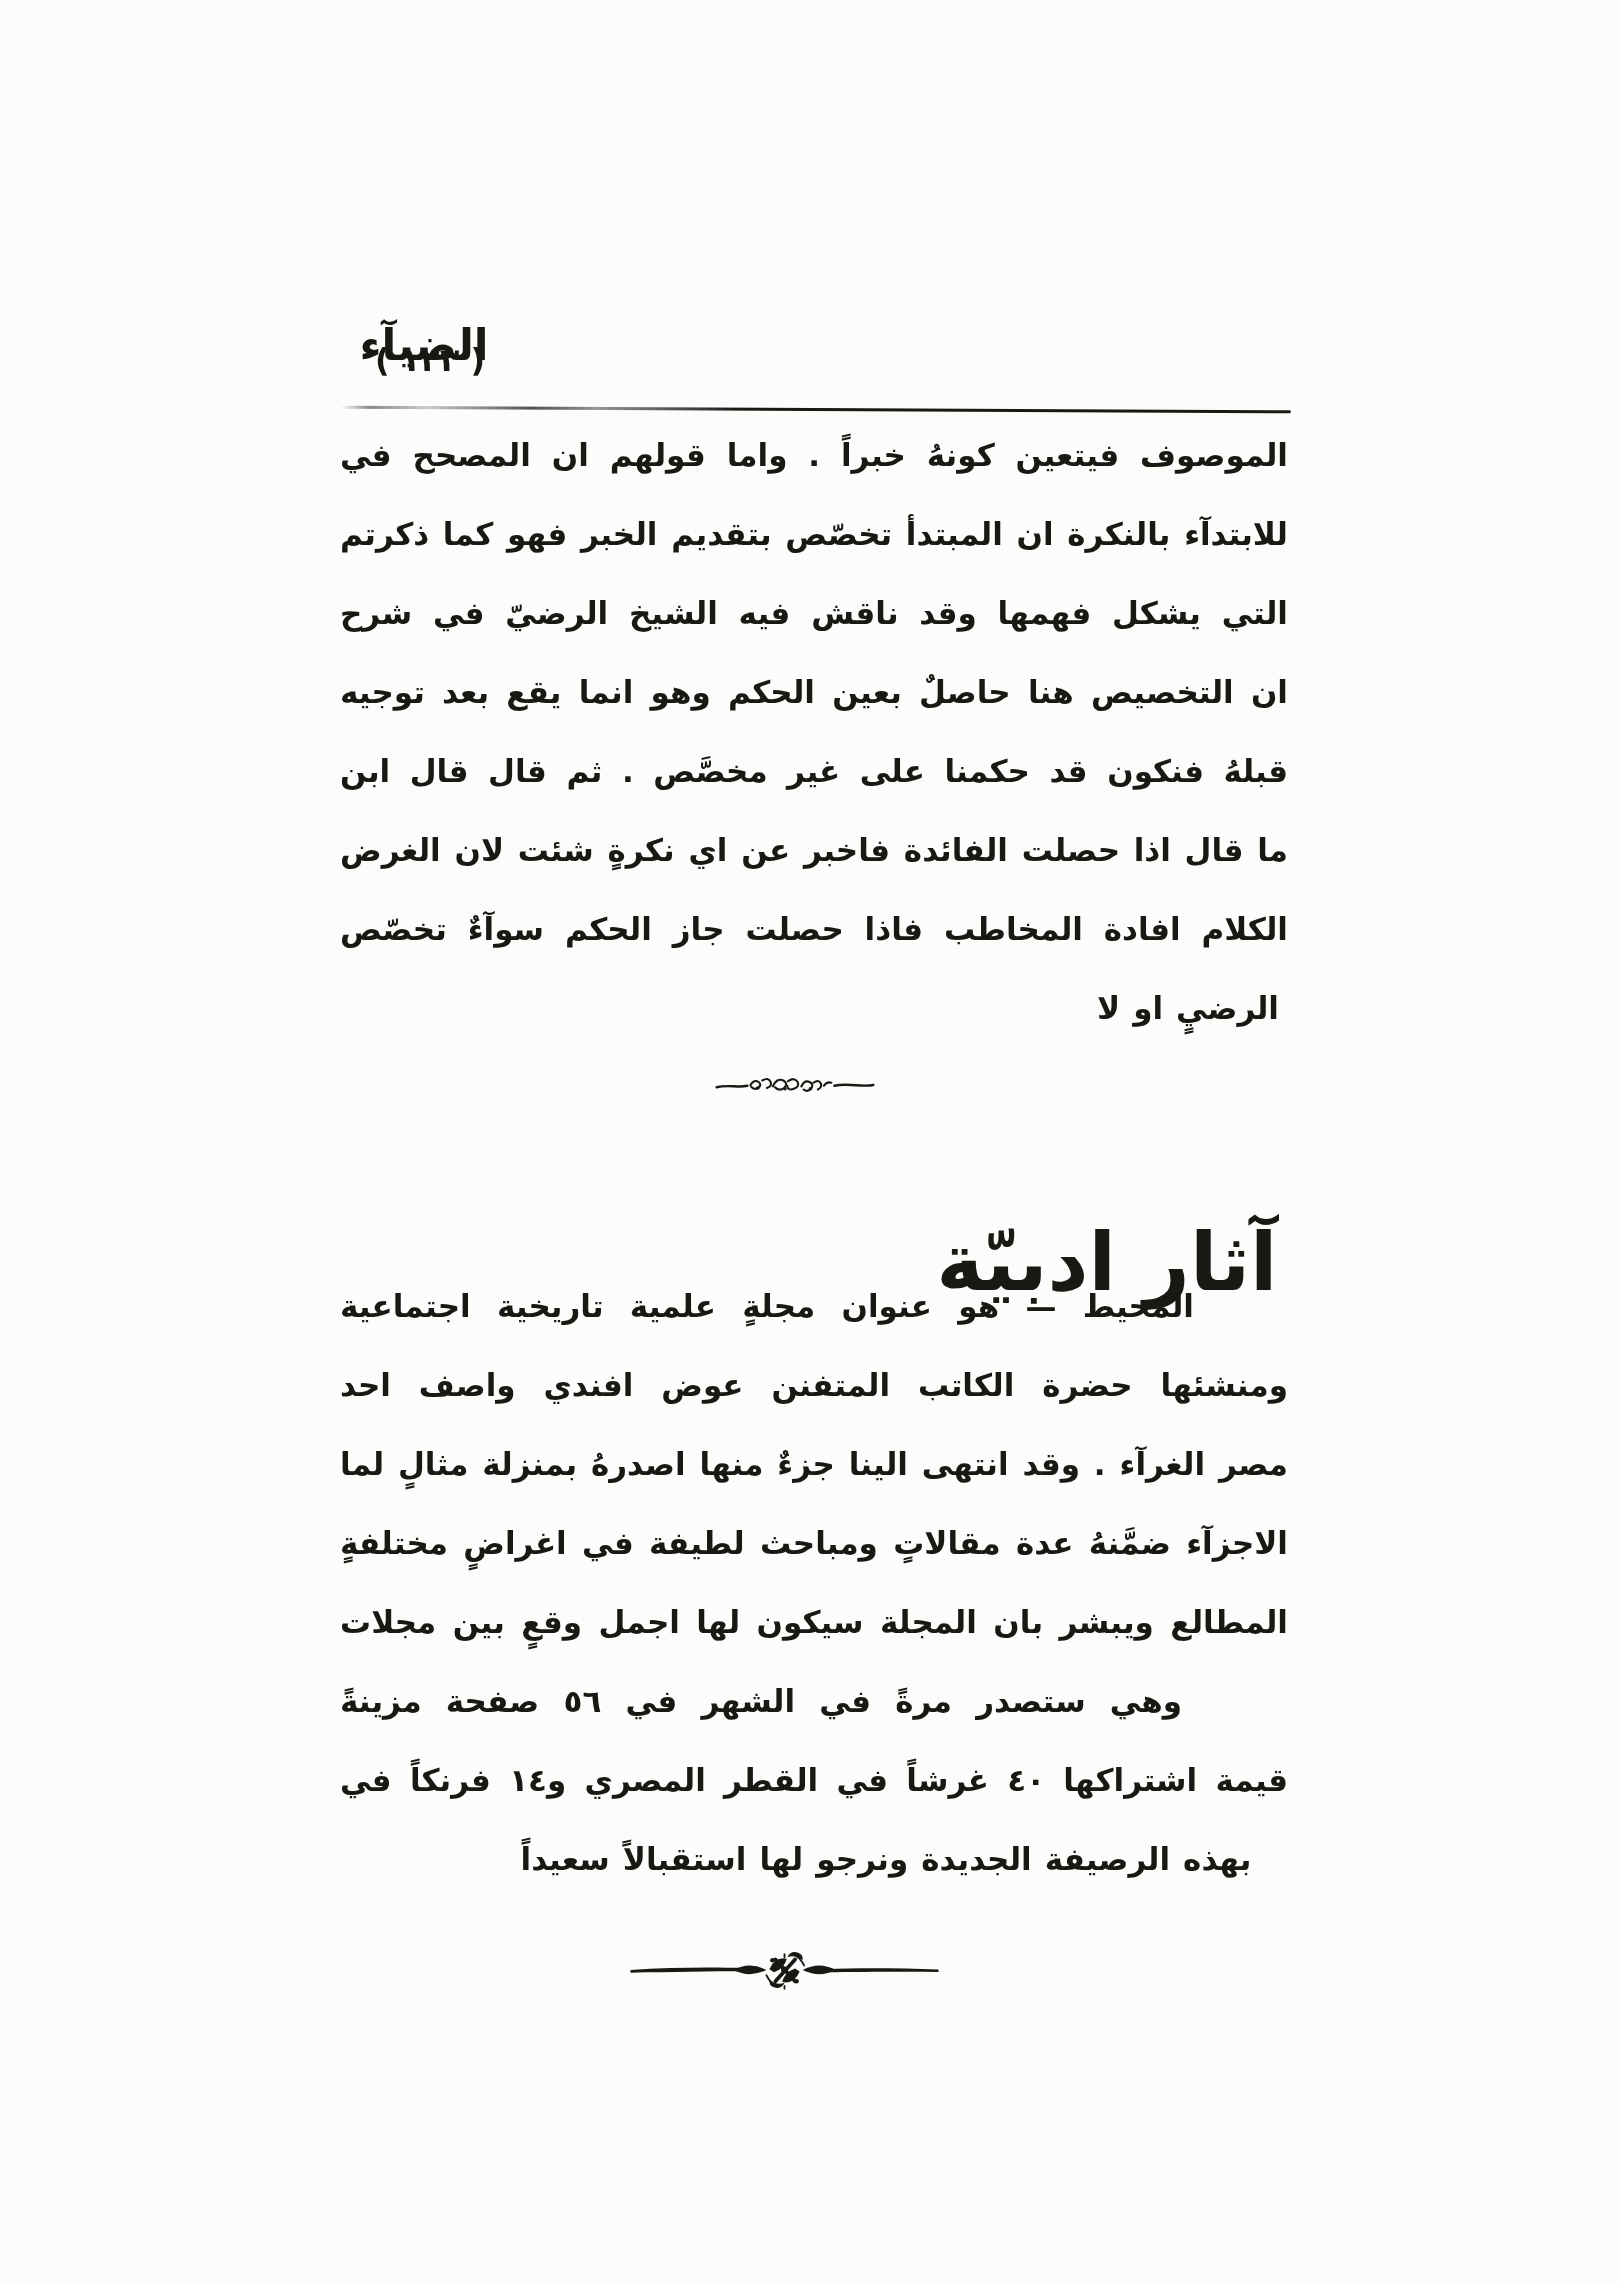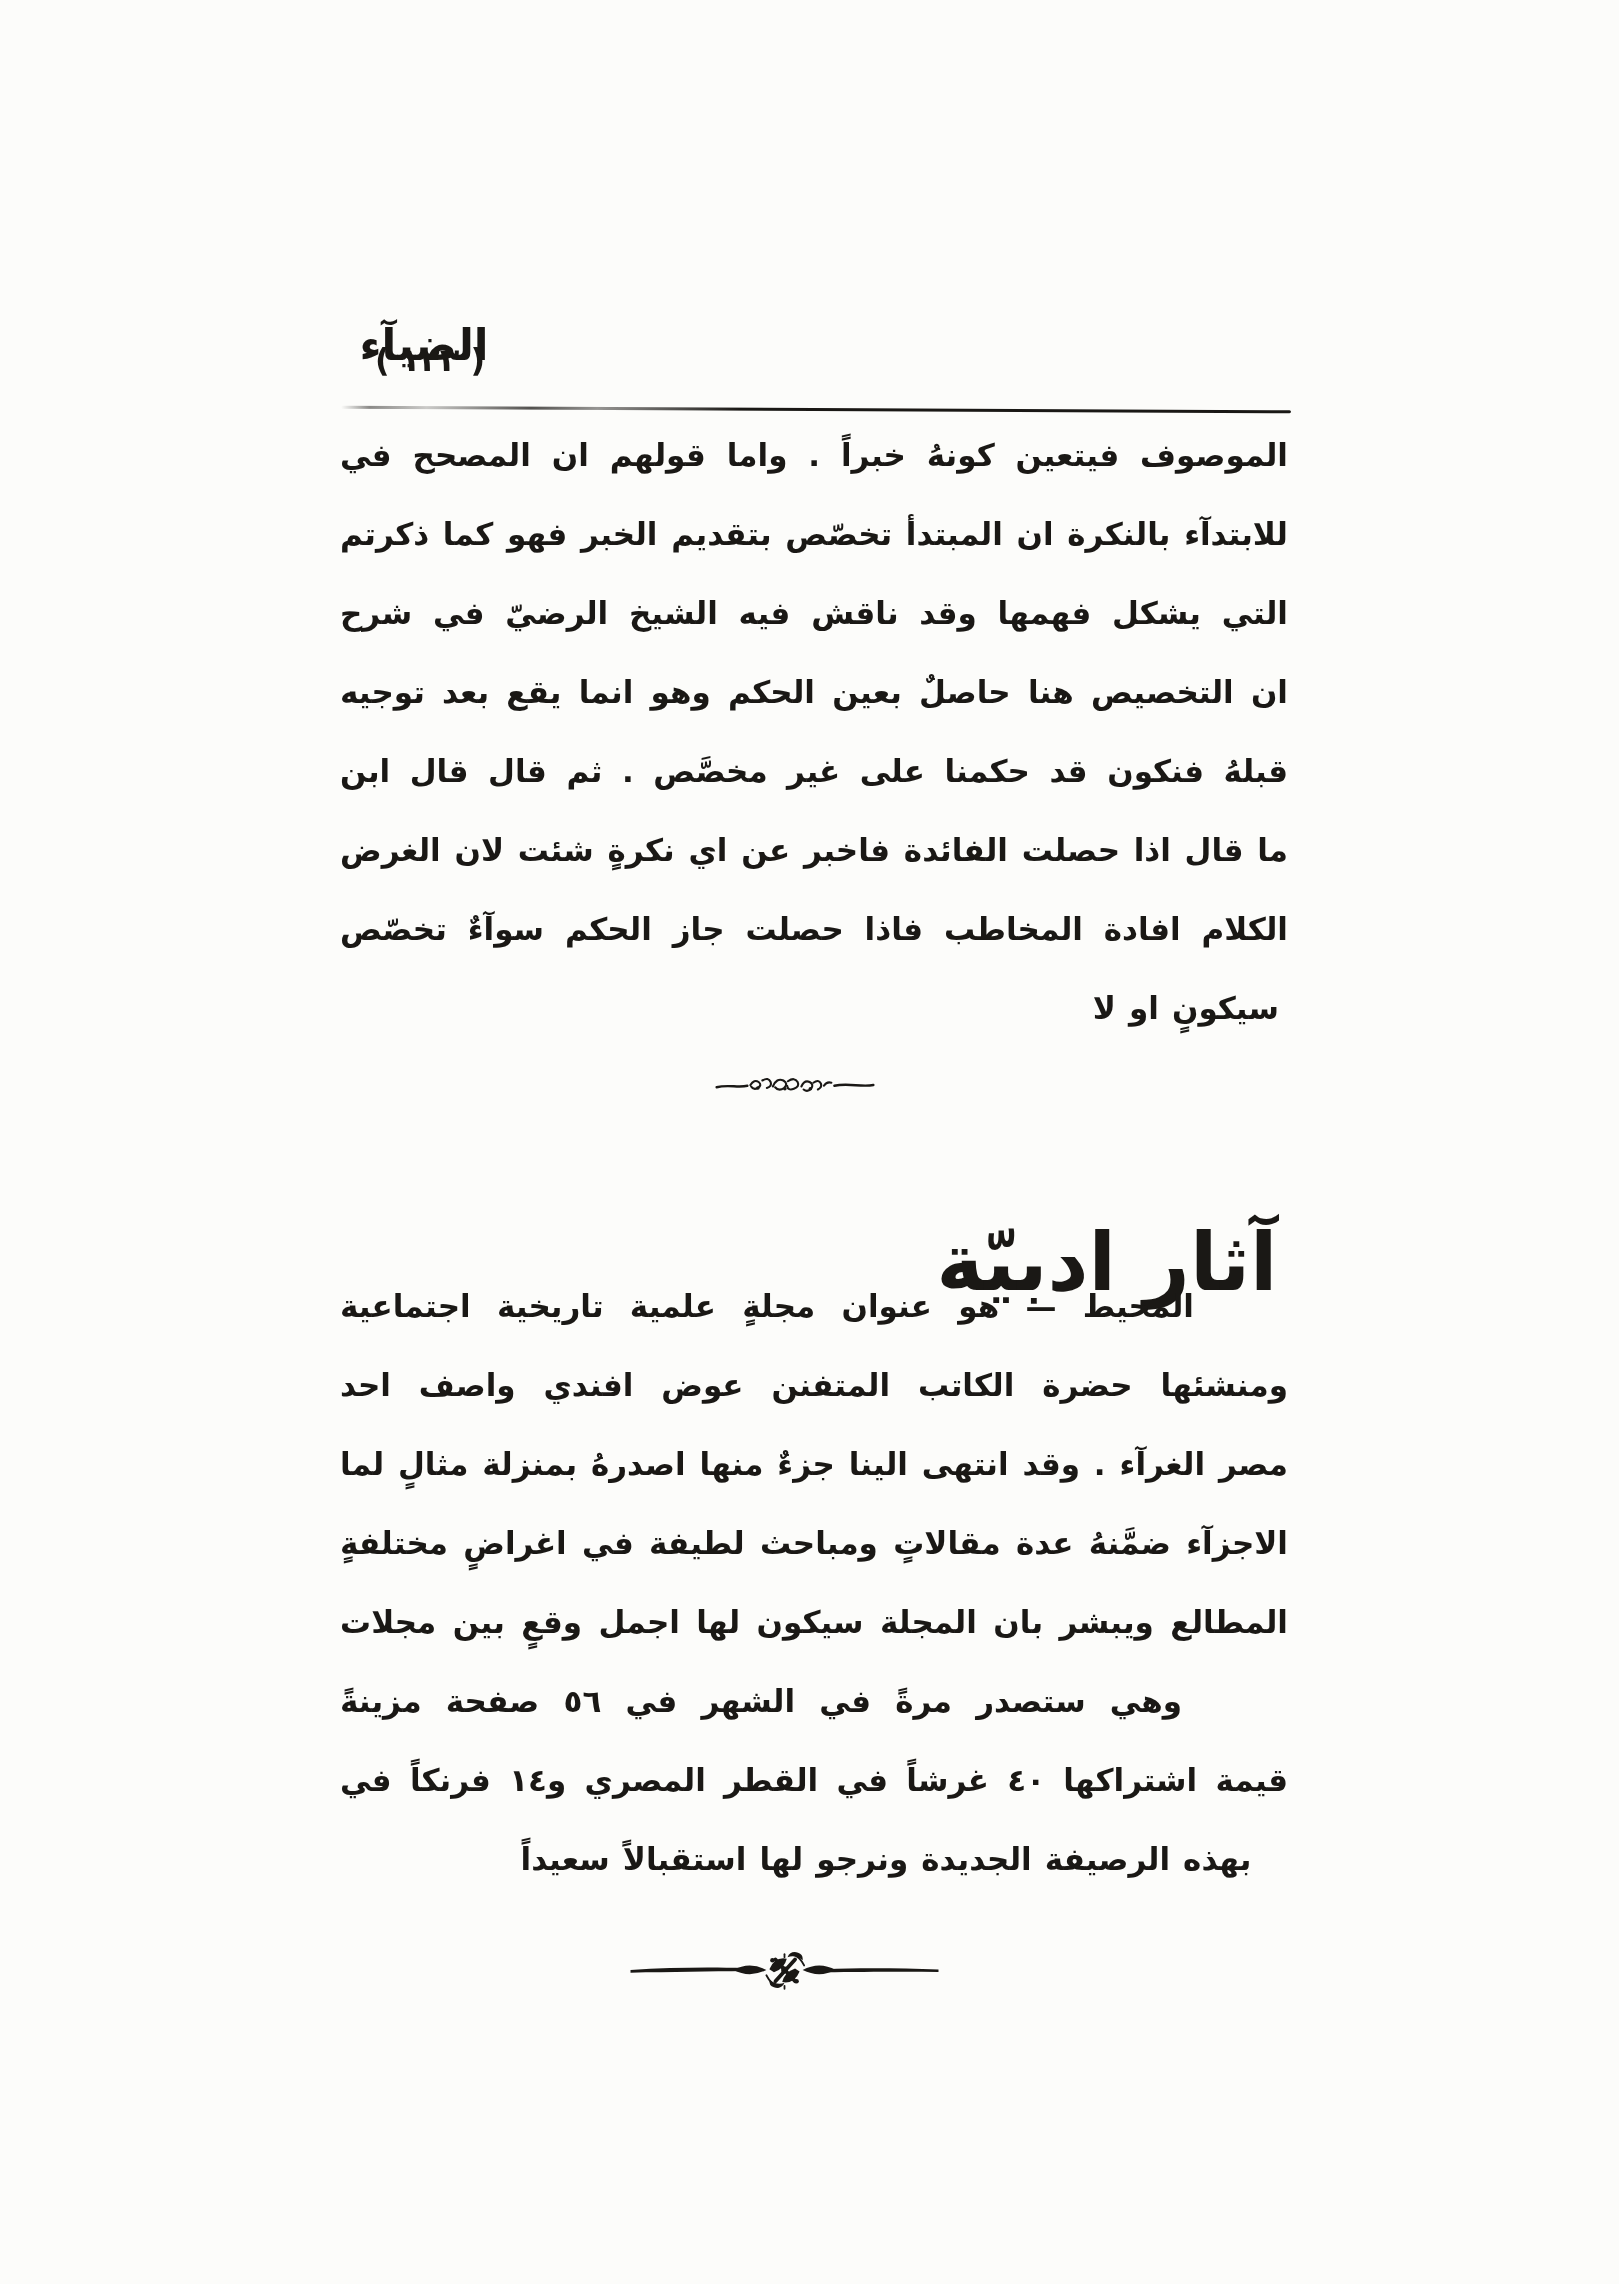--- a/index.html
+++ b/index.html
@@ -70,21 +70,21 @@
   <div class="header-rule"></div>
 
   <section class="text-block grammar">
     <div class="line">الموصوف فيتعين كونهُ خبراً . واما قولهم ان المصحح في هذه الصورة</div>
     <div class="line">للابتدآء بالنكرة ان المبتدأ تخصّص بتقديم الخبر فهو كما ذكرتم من الاقوال</div>
     <div class="line">التي يشكل فهمها وقد ناقش فيه الشيخ الرضيّ في شرح الكافية بما حاصلهُ</div>
     <div class="line">ان التخصيص هنا حاصلٌ بعين الحكم وهو انما يقع بعد توجيه الحكم لا</div>
     <div class="line">قبلهُ فنكون قد حكمنا على غير مخصَّص . ثم قال قال ابن الدهان وما احسن</div>
     <div class="line">ما قال اذا حصلت الفائدة فاخبر عن اي نكرةٍ شئت لان الغرض من</div>
     <div class="line">الكلام افادة المخاطب فاذا حصلت جاز الحكم سوآءٌ تخصّص المحكوم عليهِ</div>
-    <div class="line end-right">سيكونٍ او لا</div>
+    <div class="line end-right">الرضيٍ او لا</div>
   </section>
 
   <div class="flourish-divider">
     <svg viewBox="0 0 215 36" fill="none" stroke="currentColor" stroke-linecap="round">
       <path d="M3 23 C 18 19, 32 24, 44 21" stroke-width="3.2"></path>
       <path d="M48 20 q5 -8 11 -4 q5 4 -1 8 q-6 3 -9 -2" stroke-width="2.8"></path>
       <path d="M64 14 q8 -5 11 2 q2 6 -5 8" stroke-width="2.8"></path>
       <path d="M78 22 q5 -12 14 -8 q7 4 1 10 q-7 5 -12 -1" stroke-width="2.8"></path>
       <path d="M98 15 q9 -6 13 1 q3 6 -5 9 q-8 3 -9 -4" stroke-width="2.8"></path>
       <path d="M116 22 q4 -9 11 -6 q6 3 2 9 q-5 5 -10 1" stroke-width="2.8"></path>

